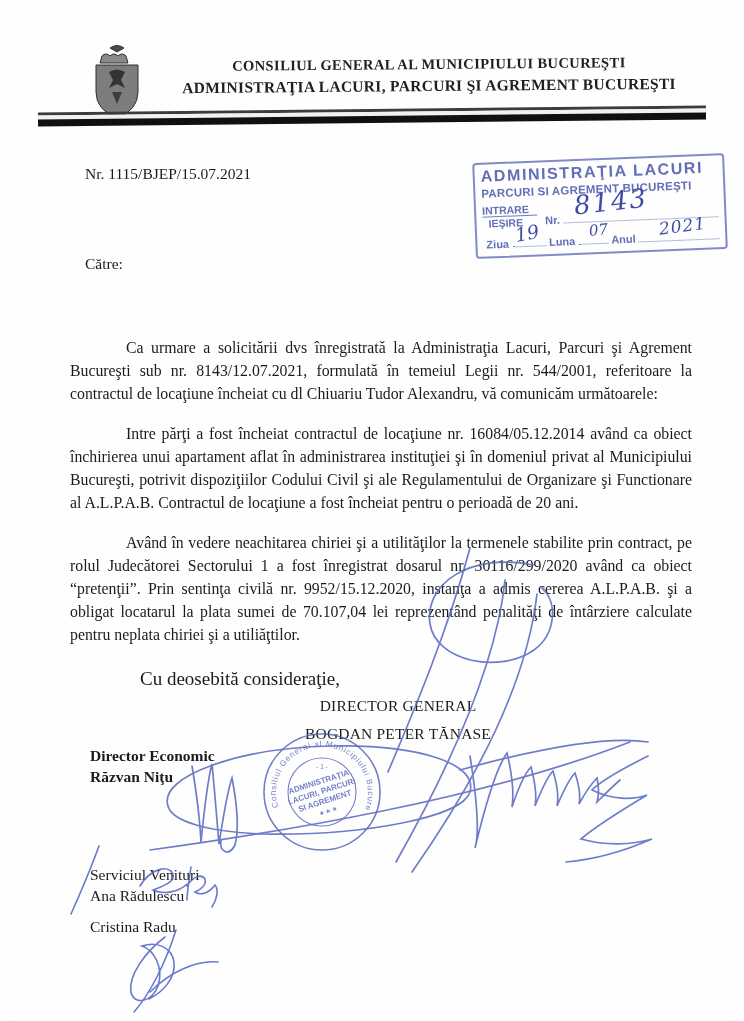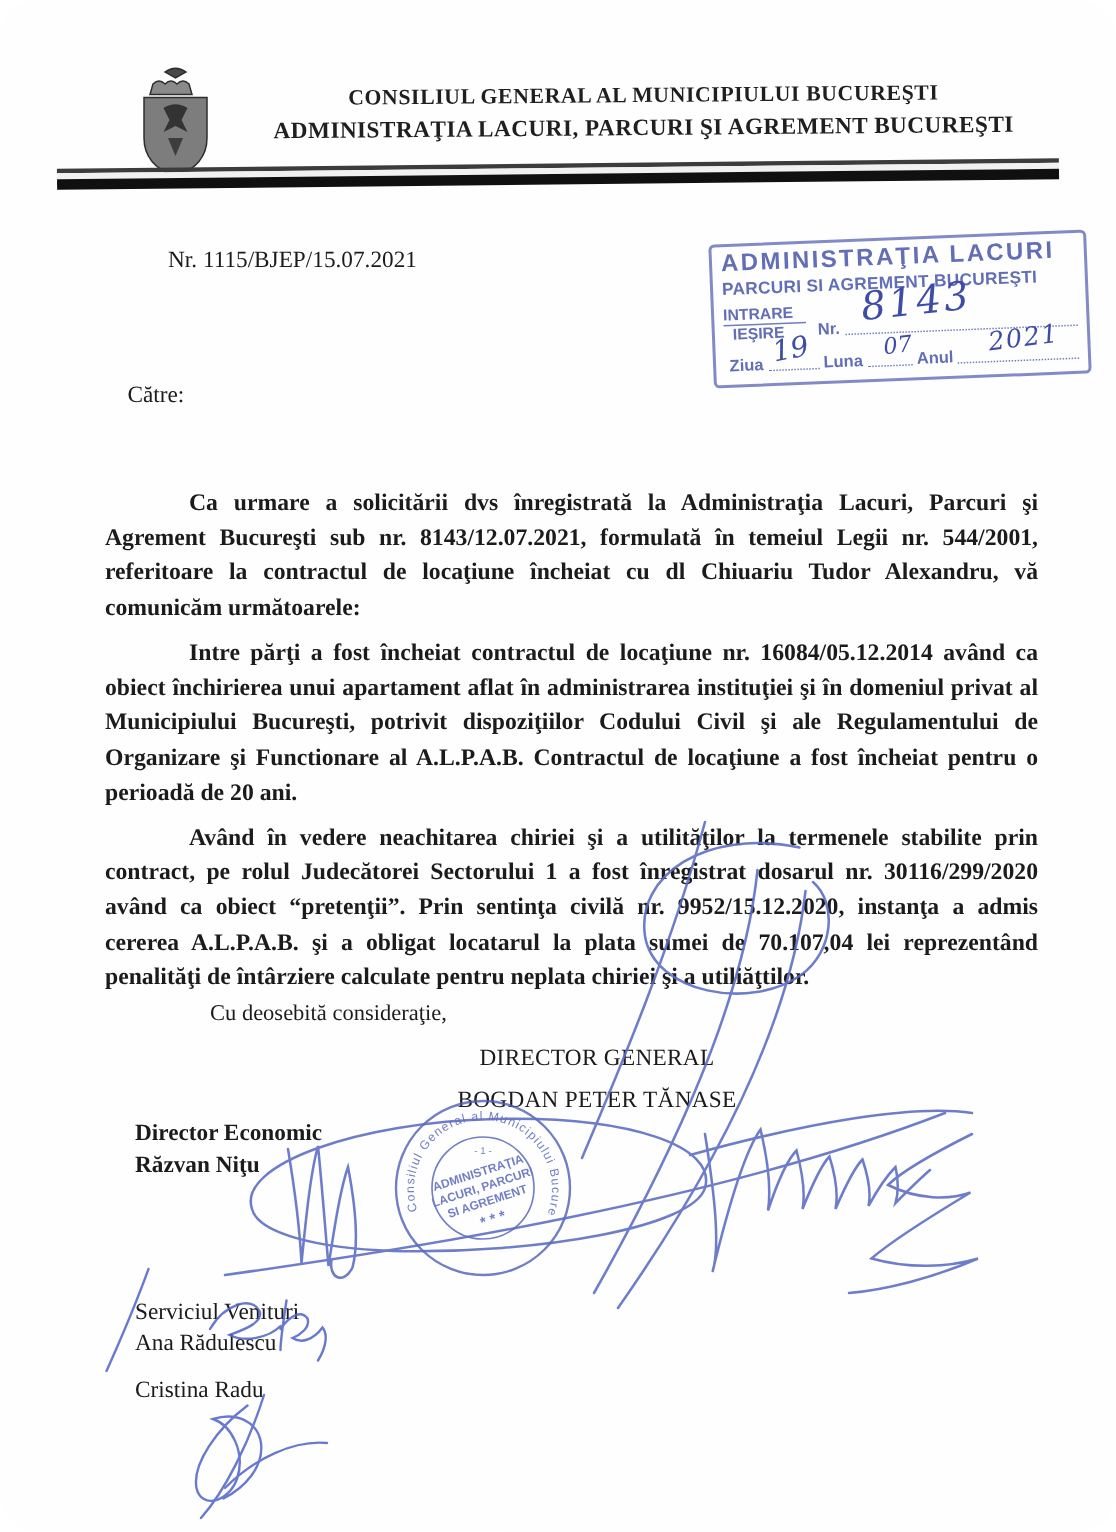--- a/index.html
+++ b/index.html
@@ -11,21 +11,21 @@
   .hdr-titles{position:absolute;left:162px;top:56px;width:534px;text-align:center;
               font-weight:bold;color:#1f1f1f;transform:rotate(-0.5deg);}
   .hdr-l1{font-size:14.5px;letter-spacing:0.4px;}
   .hdr-l2{font-size:15.5px;letter-spacing:0.3px;margin-top:4px;}
   .rule{position:absolute;left:38px;top:109px;width:668px;transform:rotate(-0.6deg);}
   .rule-top{height:3px;background:#3c3c3c;}
   .rule-gap{height:4px;background:#f1f1f1;}
   .rule-bottom{height:7px;background:#101010;}
 
   
-  .ref-number{position:absolute;left:85px;top:165px;font-size:15.5px;margin-left:27px;}
+  .ref-number{position:absolute;left:85px;top:165px;font-size:15.5px;}
   .addressee{position:absolute;left:85px;top:211px;font-size:15.5px;margin-top:44px;}
 
   
   .entry-stamp{position:absolute;left:474px;top:158px;width:236px;
                transform:rotate(-2.3deg);color:#5562b0;
                border:2.5px solid rgba(85,98,176,.8);border-radius:4px;
                padding:2px 6px 5px;font-family:"Liberation Sans",sans-serif;
                opacity:.92;}
   .es-l1{font-size:16px;font-weight:700;letter-spacing:1.6px;white-space:nowrap;line-height:20px;}
   .es-l2{font-size:11.5px;font-weight:700;letter-spacing:0.2px;white-space:nowrap;line-height:14px;}
@@ -43,22 +43,22 @@
   .hw{position:absolute;font-family:"DejaVu Serif",serif;font-style:italic;
       color:#2f3da0;font-weight:400;}
   .hw-nr{left:92px;top:-11px;font-size:26px;transform:rotate(-4deg);letter-spacing:2px;}
   .hw-ziua{left:32px;top:-9px;font-size:19px;transform:rotate(-8deg);}
   .hw-luna{left:106px;top:-7px;font-size:15px;transform:rotate(-4deg);}
   .hw-anul{left:176px;top:-9px;font-size:17px;transform:rotate(-5deg);letter-spacing:1px;}
 
   
   .body-text{position:absolute;left:70px;top:320px;width:622px;
              font-size:15.8px;line-height:1.47;text-align:justify;}
-  .body-text p{margin:4px 0 7px;text-indent:56px;font-weight:bold;}
-  .closing{position:absolute;left:70px;top:668px;font-size:15px;text-indent:70px;width:400px;}
+  .body-text p{margin:16px 0 7px;text-indent:56px;}
+  .closing{position:absolute;left:70px;top:668px;font-size:19px;text-indent:70px;width:400px;}
 
   
   .dg-block{position:absolute;left:248px;top:692px;width:300px;text-align:center;
             font-weight:normal;font-size:15.5px;line-height:28px;letter-spacing:0.2px;}
   .sig-block{position:absolute;left:90px;font-size:15.5px;line-height:21px;}
   .econ{top:745px;font-weight:bold;}
   .venituri{top:864px;}
   .juridic{top:916px;}
 
   

